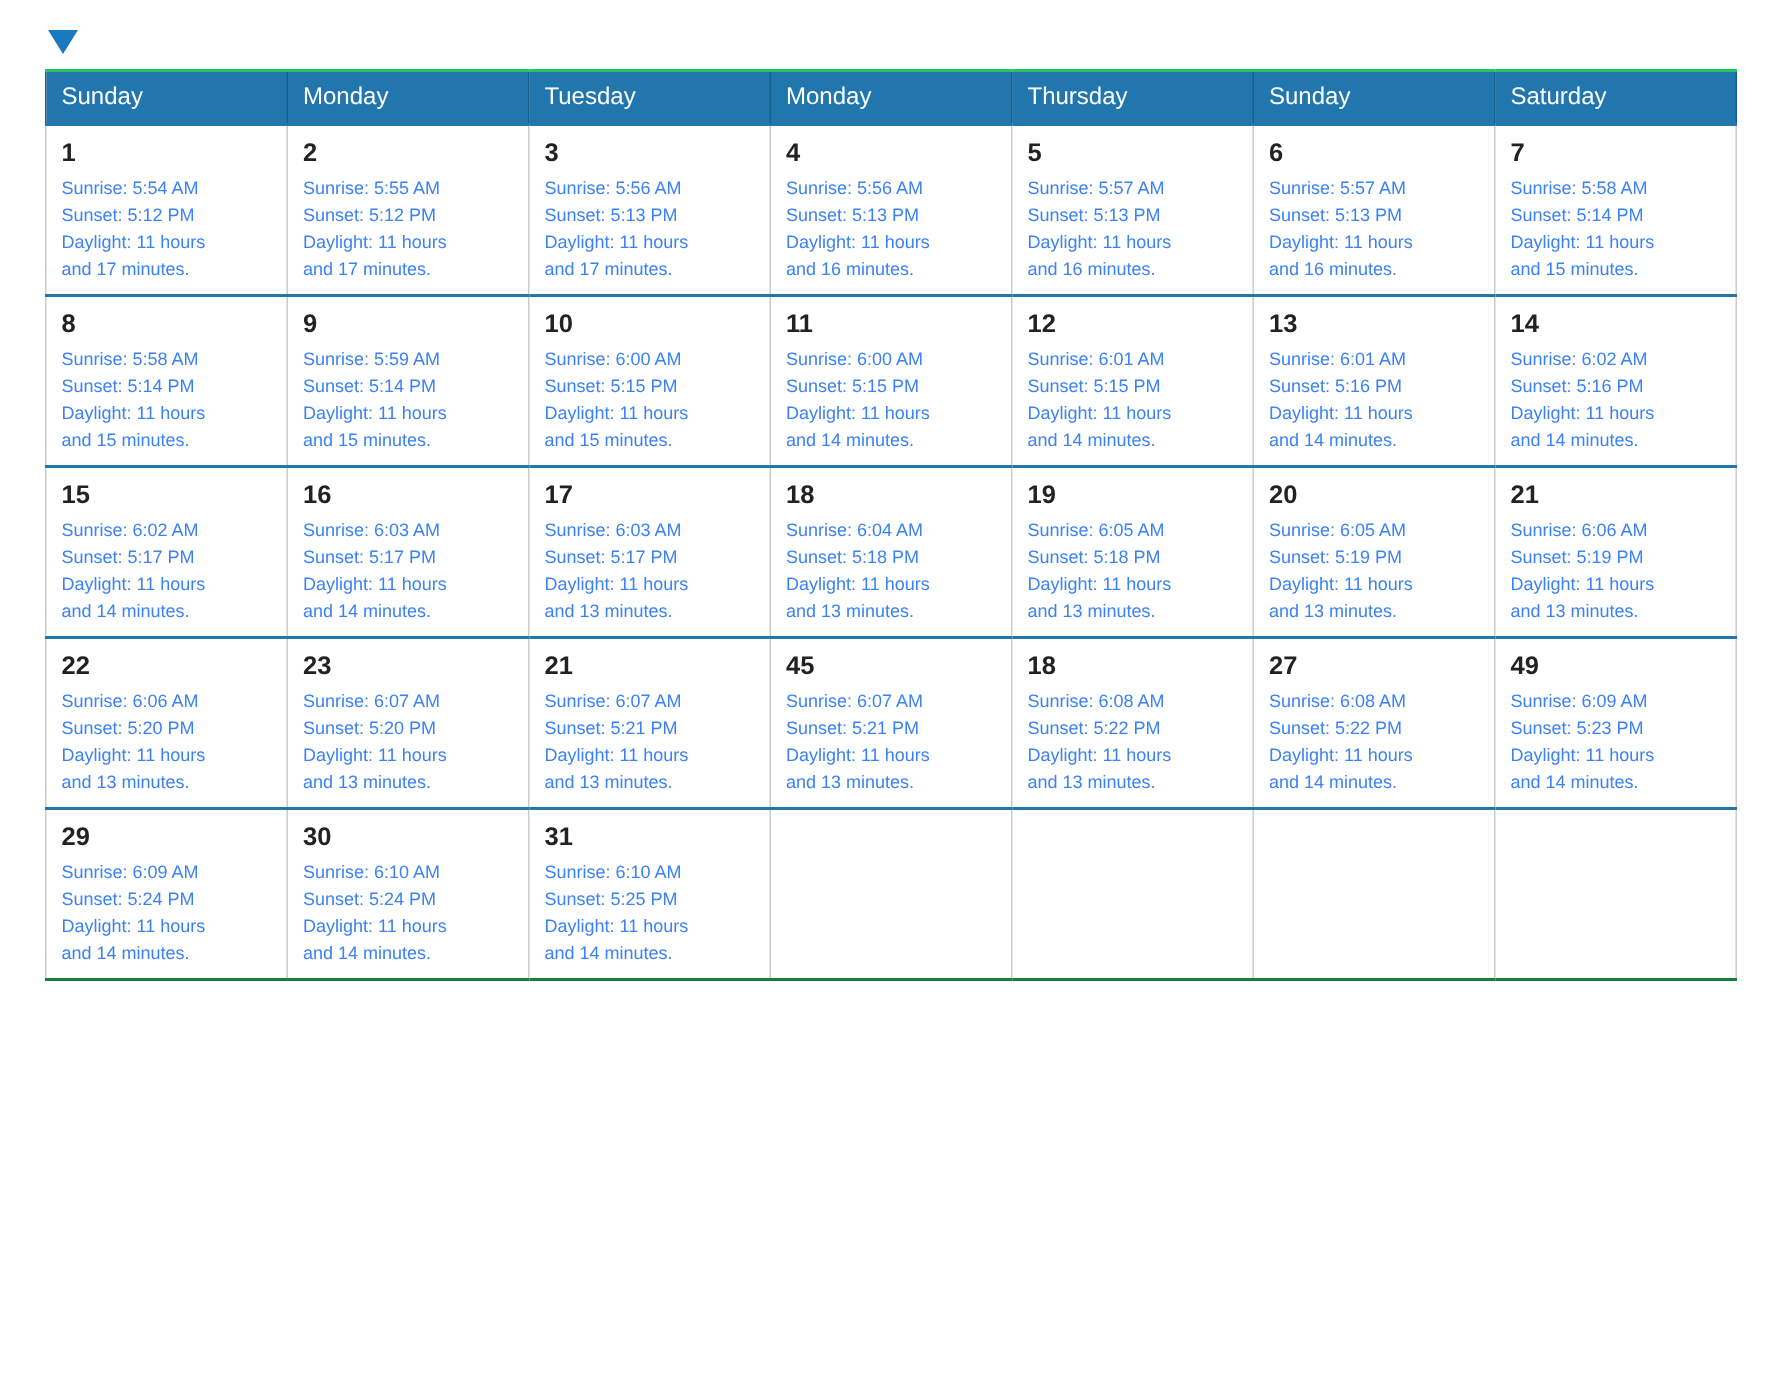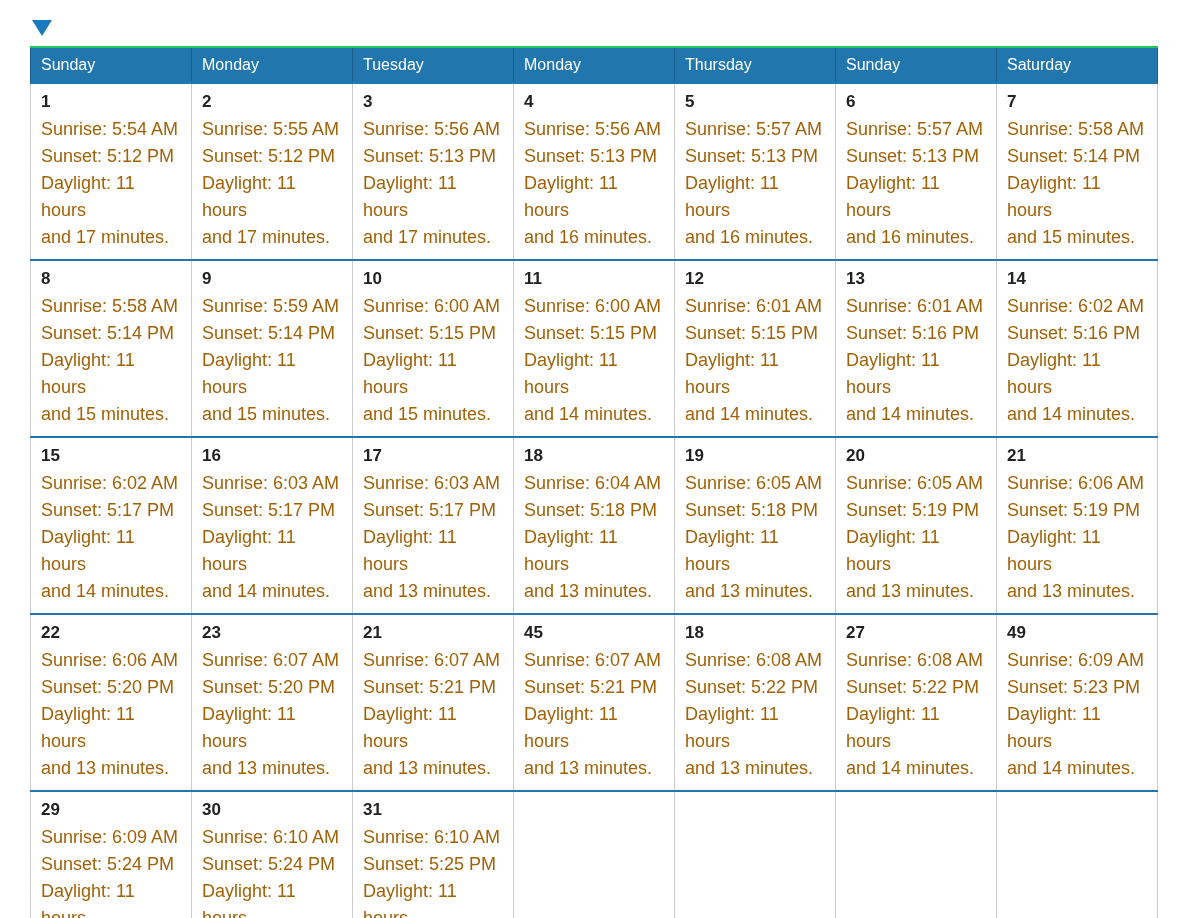--- a/index.html
+++ b/index.html
@@ -84,22 +84,22 @@
       border-top: 2px solid #22c55e;
       border-bottom: 2px solid #2176ae;
     }
     .day-number {
       font-size: 17px;
       font-weight: bold;
       color: #222;
       margin-bottom: 4px;
     }
     .day-info {
-      font-size: 18px;
-      color: #a16207;
+      font-size: 12px;
+      color: #3b82f6;
       line-height: 1.5;
     }
     .week-row td {
       border-top: 2px solid #2176ae;
     }
     .empty-cell {
       background: #fff;
     }
   </style>
 </head>

